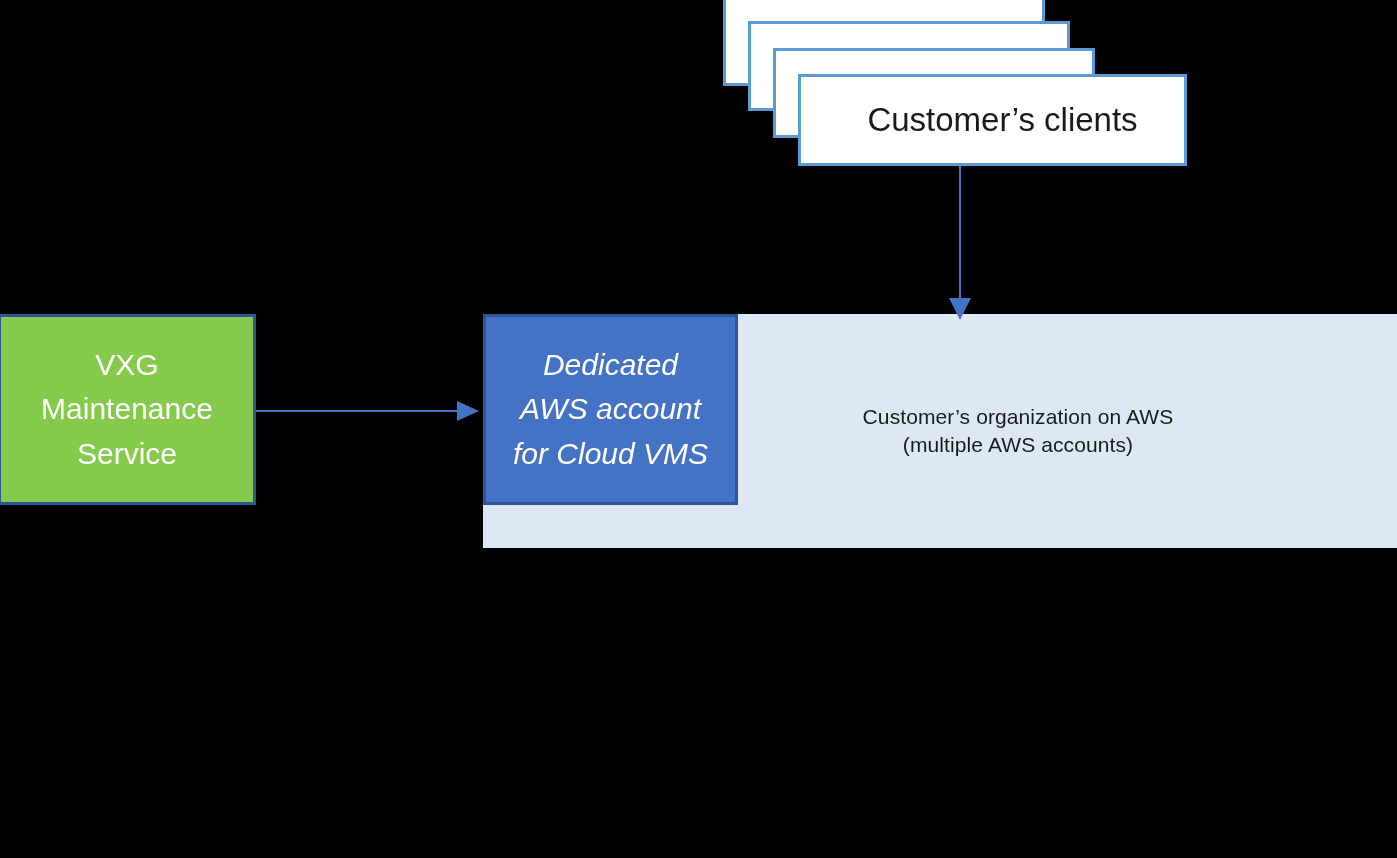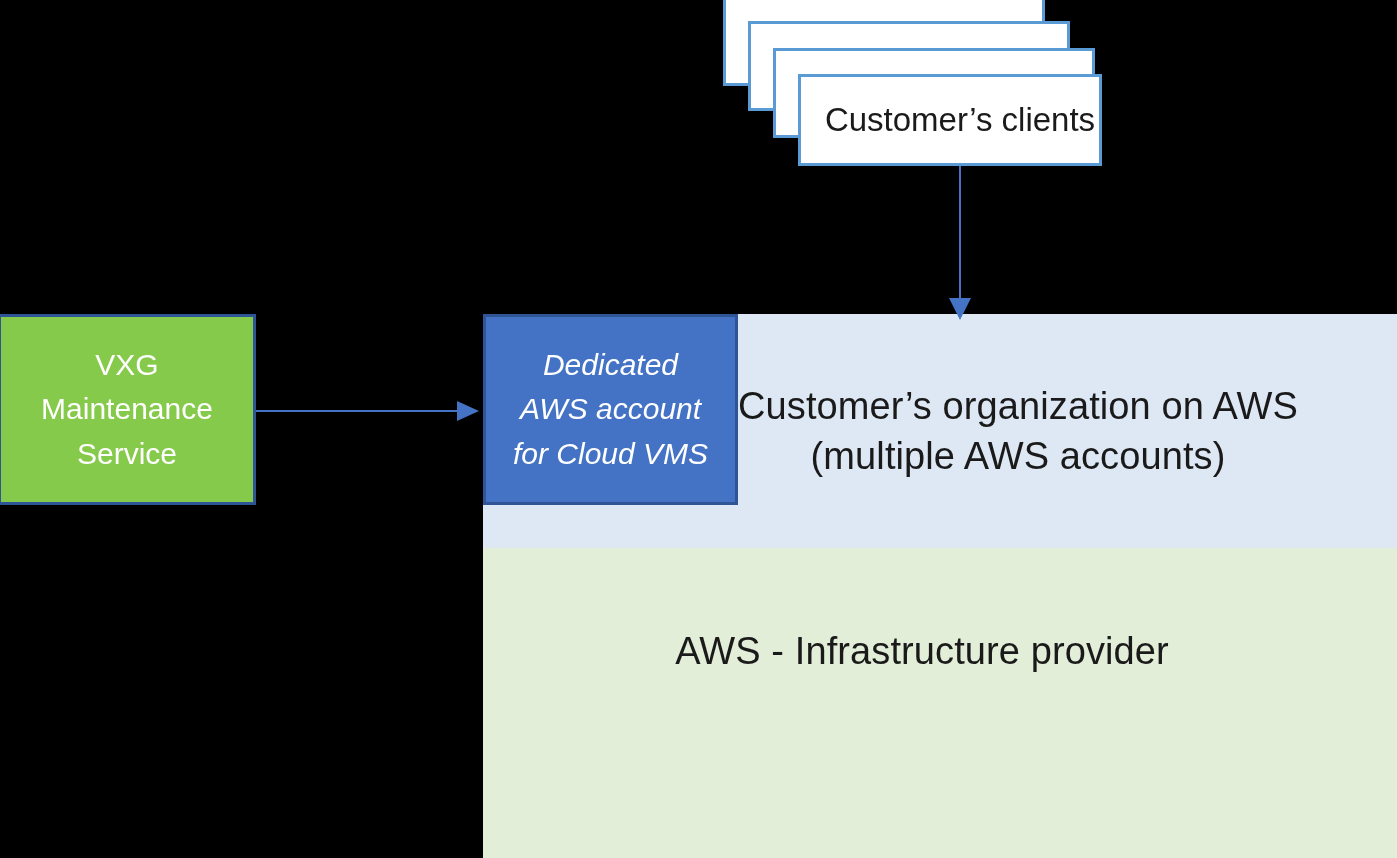--- a/index.html
+++ b/index.html
@@ -33,21 +33,21 @@
     background: #dee8f4;
   }
   #zone-aws-infra {
     left: 483px;
     top: 548px;
     width: 914px;
     height: 310px;
     background: #e2eed8;
   }
   .zone-label {
-    font-size: 38px;
+    font-size: 21px;
     line-height: 1.32;
     color: #1a1a1a;
     letter-spacing: 0.1px;
     white-space: pre-line;
   }
   #zone-customer-org .zone-label {
     transform: translate(78px, 0px);
   }
   #zone-aws-infra .zone-label {
     transform: translate(-18px, -52px);
@@ -94,21 +94,21 @@
     align-items: center;
     justify-content: center;
     text-align: center;
     color: #1a1a1a;
     font-size: 33px;
     overflow: hidden;
   }
   #client-card-1 { left: 723px; top: -4px;  width: 322px; height: 90px; }
   #client-card-2 { left: 748px; top: 21px;  width: 322px; height: 90px; }
   #client-card-3 { left: 773px; top: 48px;  width: 322px; height: 90px; }
-  #client-card-4 { left: 798px; top: 74px;  width: 304px; height: 92px; padding-left: 20px; }
+  #client-card-4 { left: 798px; top: 74px;  width: 389px; height: 92px; padding-left: 20px; }
 
   
   .conn-line {
     position: absolute;
     background: #4472c4;
   }
   #conn-vxg-line {
     left: 256px;
     top: 410px;
     width: 203px;
@@ -144,23 +144,20 @@
 </head>
 <body>
 
 <div id="canvas">
 
   <div class="zone" id="zone-customer-org">
     <div class="zone-label">Customer’s organization on AWS
 (multiple AWS accounts)</div>
   </div>
 
-  <div class="zone" id="zone-aws-infra">
-    <div class="zone-label">AWS - Infrastructure provider</div>
-  </div>
 
   <div class="box" id="box-vxg">VXG
 Maintenance
 Service</div>
 
   <div class="box" id="box-dedicated-aws">Dedicated
 AWS account
 for Cloud VMS</div>
 
   <div class="client-card" id="client-card-1"></div>

